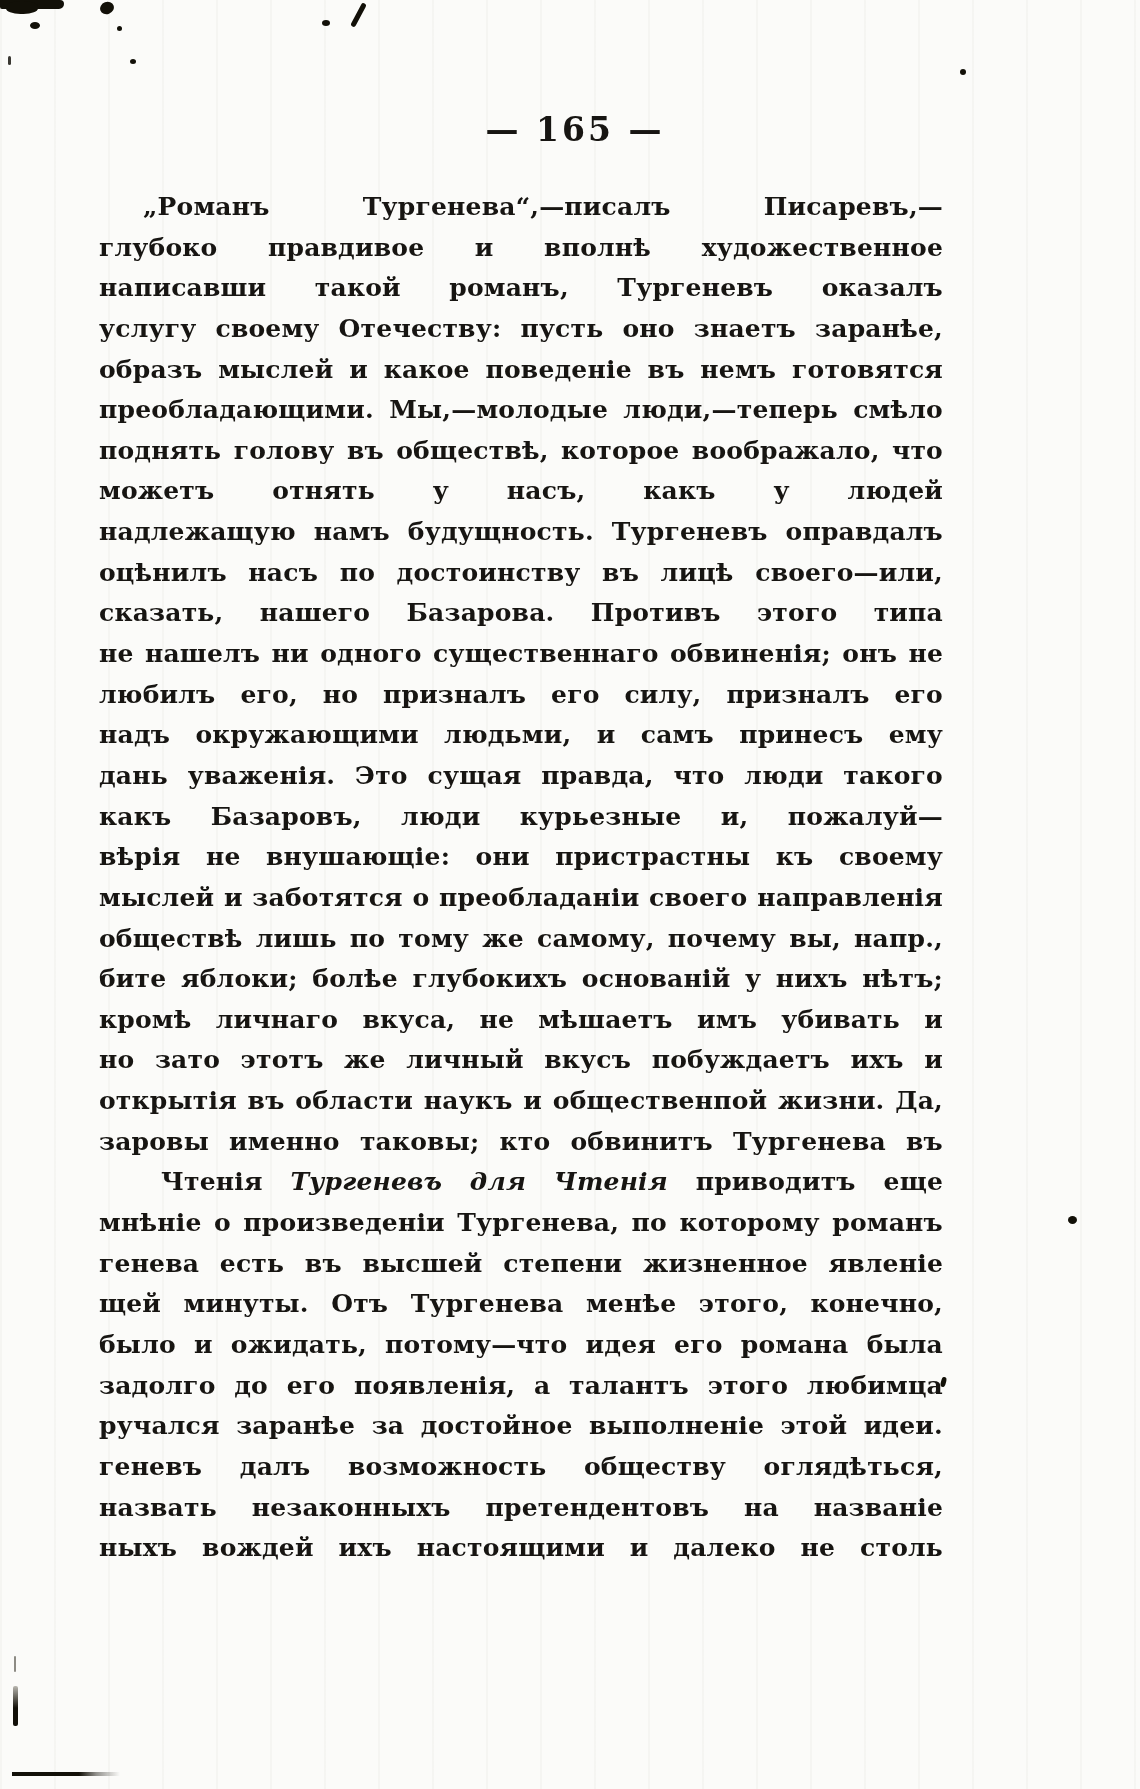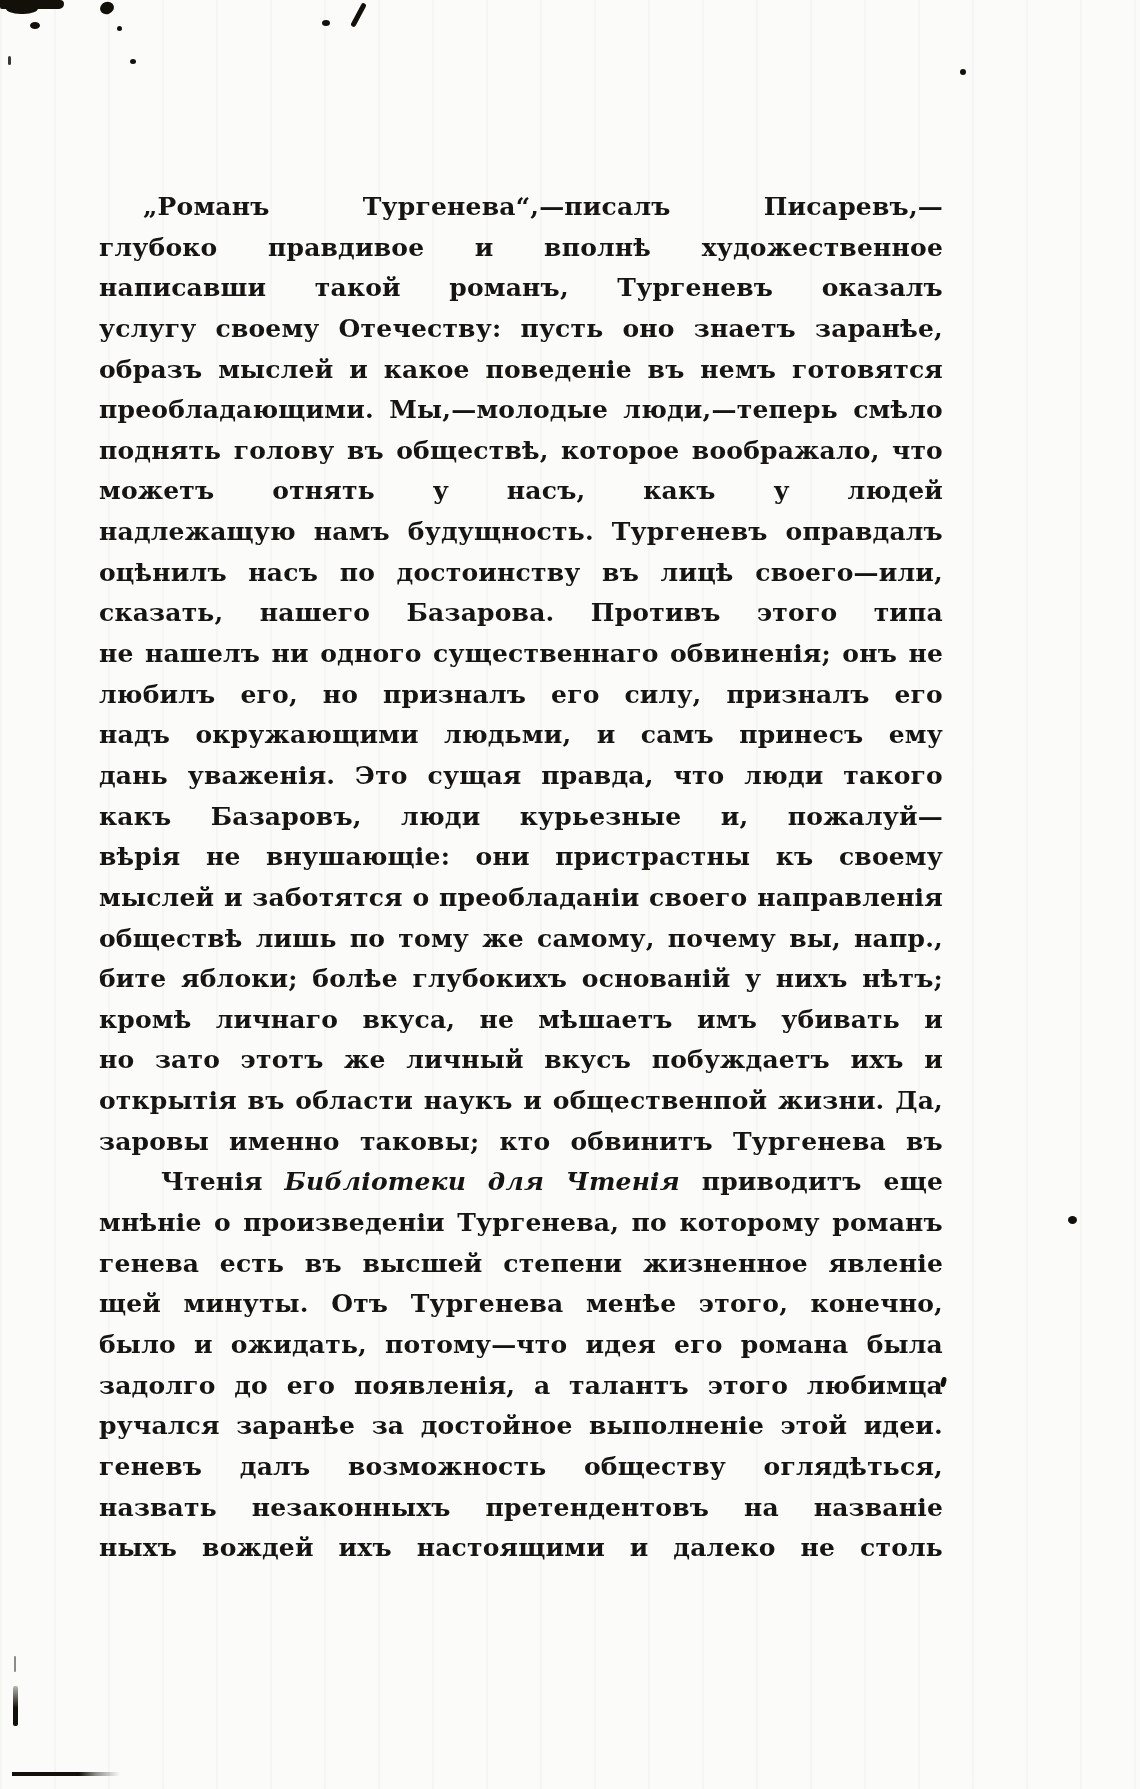--- a/index.html
+++ b/index.html
@@ -50,20 +50,21 @@
            background:linear-gradient(#b9b7b0, #121008 55%);}
   .a-vtail{left:14px;top:1656px;width:2px;height:16px;background:#8d8b84;border-radius:2px;}
   .a-hline{left:12px;top:1772px;width:108px;height:4px;background:
            linear-gradient(90deg,#121008 0 62%, rgba(18,16,8,0.45) 78%, rgba(18,16,8,0) 100%);}
 </style>
 </head>
 <body>
 
 <div class="page">
 
+  <div class="page-number">— 165 —</div>
 
   <div class="text-block" id="text-body">
       <div class="para-0">
         <div class="line first"><span>„Романъ Тургенева“,—писалъ Писаревъ,—„безукоризненное,</span></div>
         <div class="line"><span>глубоко правдивое и вполнѣ художественное произведеніе;</span></div>
         <div class="line"><span>написавши такой романъ, Тургеневъ оказалъ рѣшительную</span></div>
         <div class="line"><span>услугу своему Отечеству: пусть оно знаетъ заранѣе, какой</span></div>
         <div class="line"><span>образъ мыслей и какое поведеніе въ немъ готовятся быть</span></div>
         <div class="line"><span>преобладающими. Мы,—молодые люди,—теперь смѣло можемъ</span></div>
         <div class="line"><span>поднять голову въ обществѣ, которое воображало, что оно</span></div>
@@ -79,21 +80,21 @@
         <div class="line"><span>вѣрія не внушающіе: они пристрастны къ своему образу</span></div>
         <div class="line"><span>мыслей и заботятся о преобладаніи своего направленія въ</span></div>
         <div class="line"><span>обществѣ лишь по тому же самому, почему вы, напр., лю-</span></div>
         <div class="line"><span>бите яблоки; болѣе глубокихъ основаній у нихъ нѣтъ; ничто,</span></div>
         <div class="line"><span>кромѣ личнаго вкуса, не мѣшаетъ имъ убивать и грабить,</span></div>
         <div class="line"><span>но зато этотъ же личный вкусъ побуждаетъ ихъ и дѣлать</span></div>
         <div class="line"><span>открытія въ области наукъ и общественпой жизни. Да, Ба-</span></div>
         <div class="line"><span>заровы именно таковы; кто обвинитъ Тургенева въ клеветли-</span></div>
       </div>
       <div class="para-1">
-        <div class="line first"><span>Чтенія </span><em>Библіотеки для Чтенія</em><span> приводитъ еще третье</span></div>
+        <div class="line first"><span>Чтенія </span><em>Тургеневъ для Чтенія</em><span> приводитъ еще третье</span></div>
         <div class="line"><span>мнѣніе о произведеніи Тургенева, по которому романъ Тур-</span></div>
         <div class="line"><span>генева есть въ высшей степени жизненное явленіе настоя-</span></div>
         <div class="line"><span>щей минуты. Отъ Тургенева менѣе этого, конечно, нельзя</span></div>
         <div class="line"><span>было и ожидать, потому—что идея его романа была извѣстна</span></div>
         <div class="line"><span>задолго до его появленія, а талантъ этого любимца публики</span></div>
         <div class="line"><span>ручался заранѣе за достойное выполненіе этой идеи. Тур-</span></div>
         <div class="line"><span>геневъ далъ возможность обществу оглядѣться, опознаться и</span></div>
         <div class="line"><span>назвать незаконныхъ претендентовъ на названіе обществен-</span></div>
         <div class="line"><span>ныхъ вождей ихъ настоящими и далеко не столь лестными</span></div>
       </div>

